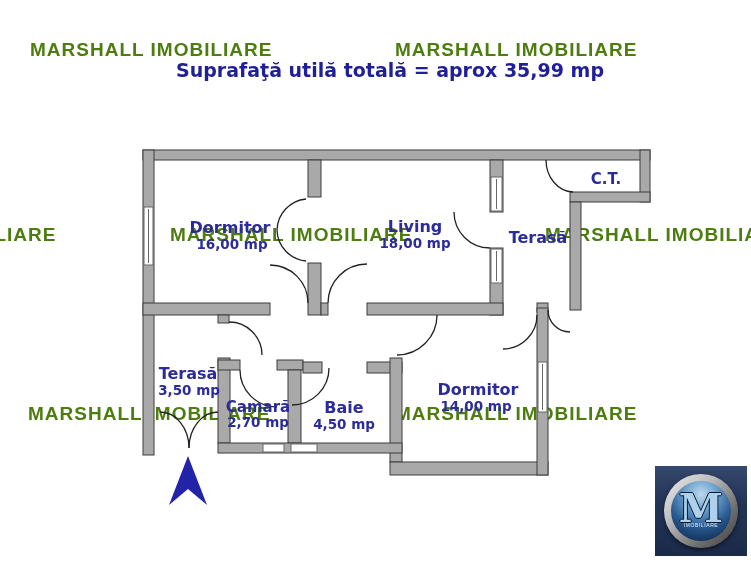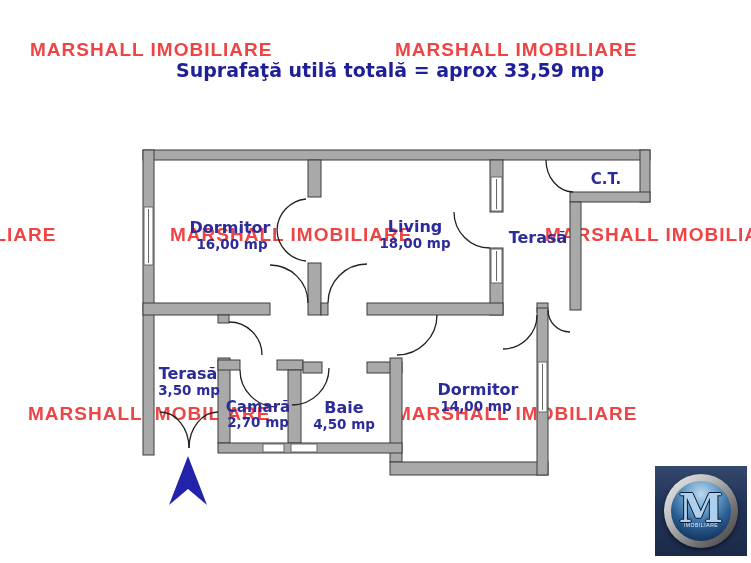--- a/index.html
+++ b/index.html
@@ -1,20 +1,20 @@
 <!DOCTYPE html>
 <html><head>
 <meta charset="utf-8">
 <style>
   html,body{margin:0;padding:0;background:#fff;overflow:hidden;}
   #page{position:relative;width:751px;height:563px;background:#ffffff;
         font-family:"DejaVu Sans",sans-serif;}
   
   .wm{position:absolute;font-family:"Liberation Sans",sans-serif;font-weight:bold;
-      font-size:19px;color:#ef4444;white-space:nowrap;letter-spacing:1px;z-index:1;}
+      font-size:19px;color:#4d7c0f;white-space:nowrap;letter-spacing:1px;z-index:1;}
   
   .title-row{position:absolute;left:40px;width:700px;text-align:center;z-index:3;
              color:#1f1f99;font-weight:bold;font-family:"DejaVu Sans",sans-serif;}
   #plan-title{top:36px;font-size:20px;letter-spacing:1px;}
   #plan-subtitle{top:59px;font-size:19px;}
   
   #plan-svg{position:absolute;left:0;top:0;z-index:2;}
   
   #logo{position:absolute;left:655px;top:466px;width:92px;height:90px;z-index:4;
         background:linear-gradient(180deg,#35486d 0%,#24365715 40%,#1b2a49 100%),#223457;
@@ -38,21 +38,21 @@
 <div id="page">
 
   <div class="wm" style="left:30px;top:39px">MARSHALL IMOBILIARE</div>
   <div class="wm" style="left:395px;top:39px">MARSHALL IMOBILIARE</div>
   <div class="wm" style="left:-186px;top:224px">MARSHALL IMOBILIARE</div>
   <div class="wm" style="left:170px;top:224px">MARSHALL IMOBILIARE</div>
   <div class="wm" style="left:545px;top:224px">MARSHALL IMOBILIARE</div>
   <div class="wm" style="left:28px;top:403px">MARSHALL IMOBILIARE</div>
   <div class="wm" style="left:395px;top:403px">MARSHALL IMOBILIARE</div>
 
-  <div class="title-row" id="plan-subtitle">Suprafaţă utilă totală = aprox 33,59 mp</div>
+  <div class="title-row" id="plan-subtitle">Suprafaţă utilă totală = aprox 35,99 mp</div>
 
   <svg id="plan-svg" width="751" height="563" viewBox="0 0 751 563">
 
     <g fill="#a9a9a9" stroke="#3c3c3c" stroke-width="1">
       <rect x="143" y="150" width="507" height="10"></rect>
       <rect x="640" y="150" width="10" height="52"></rect>
       <rect x="570" y="192" width="80" height="10"></rect>
       <rect x="570" y="202" width="11" height="108"></rect>
       <rect x="143" y="150" width="11" height="305"></rect>
       <rect x="308" y="160" width="13" height="37"></rect>

